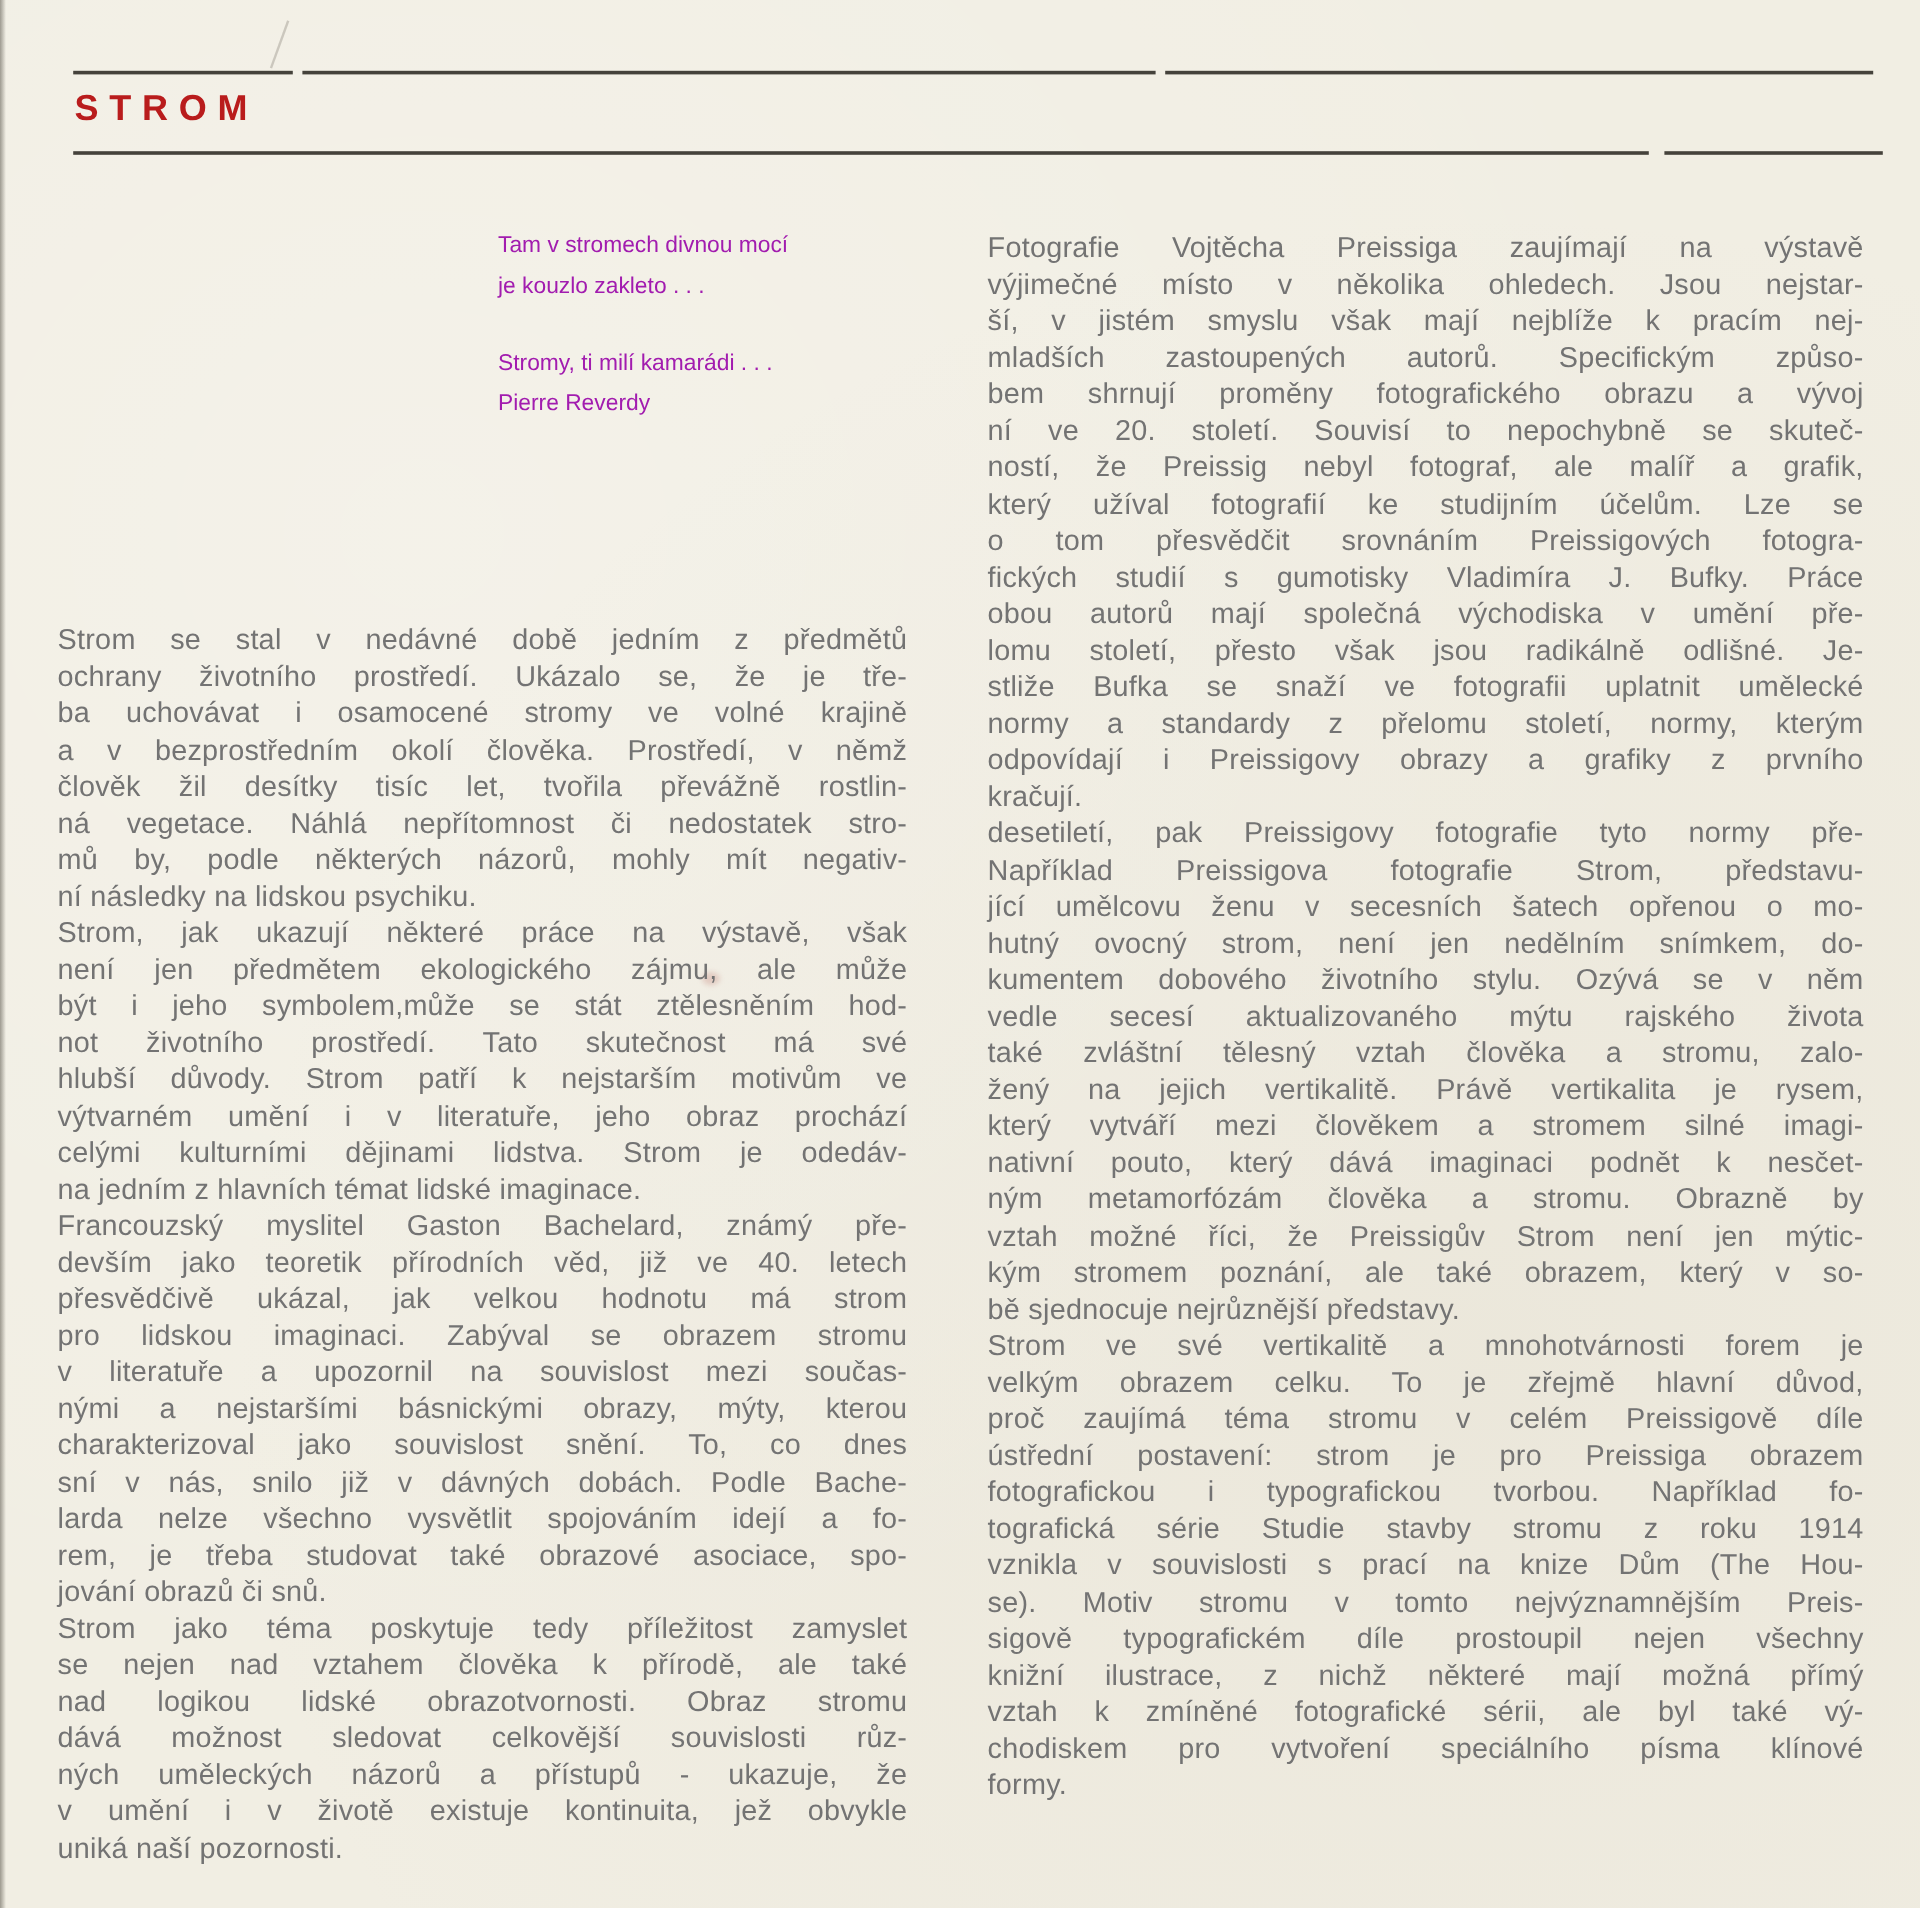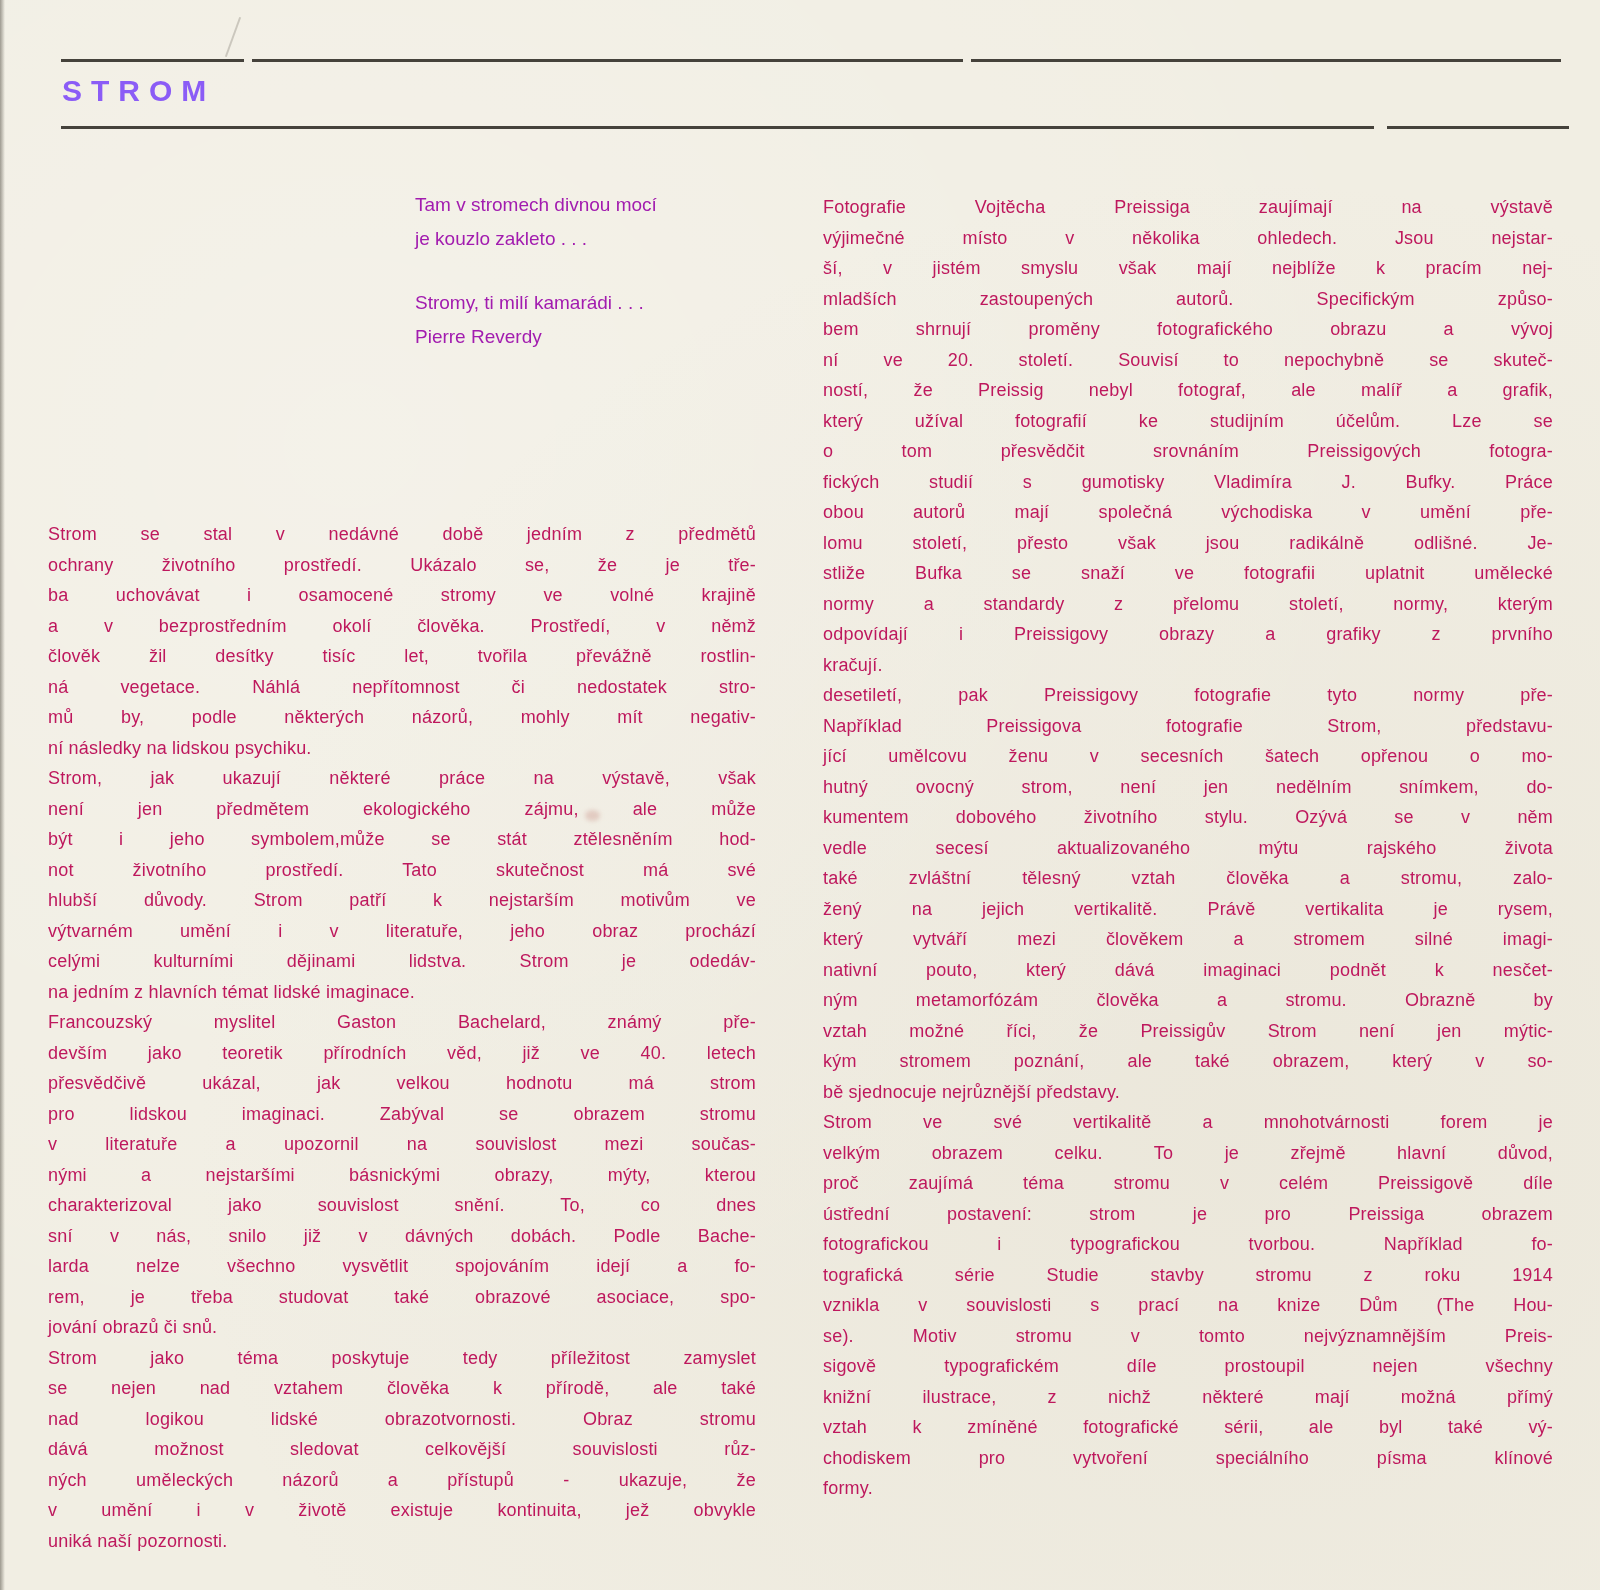--- a/index.html
+++ b/index.html
@@ -36,36 +36,36 @@
   .rt1 { left: 61px;  top: 59px;  width: 183px; }
   .rt2 { left: 252px; top: 59px;  width: 711px; }
   .rt3 { left: 971px; top: 59px;  width: 590px; }
   .rb1 { left: 61px;  top: 126px; width: 1313px; }
   .rb2 { left: 1387px;top: 126px; width: 182px; }
   h1.title {
     position: absolute; left: 62px; top: 74px;
     margin: 0;
     font-size: 30px; font-weight: bold;
     letter-spacing: 9px;
-    color: #8b5cf6;
+    color: #b91c1c;
     line-height: 1.1;
   }
   .epigraph {
     position: absolute; left: 415px; top: 188px; width: 360px;
     font-size: 19px; line-height: 34px;
     color: #a21caf;
   }
   .epigraph-group { margin: 0 0 30px 0; }
   .epi-line, .epi-author { white-space: pre; }
   .col {
     position: absolute;
-    font-size: 18px;
+    font-size: 24px;
     line-height: 30.5px;
     letter-spacing: 0.2px;
-    color: #be185d;
+    color: #737373;
   }
   .col-left  { left: 48px;  top: 519px; width: 708px; }
   .col-right { left: 823px; top: 192px; width: 730px; }
   .tline {
     text-align: justify;
     text-align-last: justify;
     text-justify: inter-word;
     white-space: normal;
   }
   .tline-last { text-align-last: left; }

